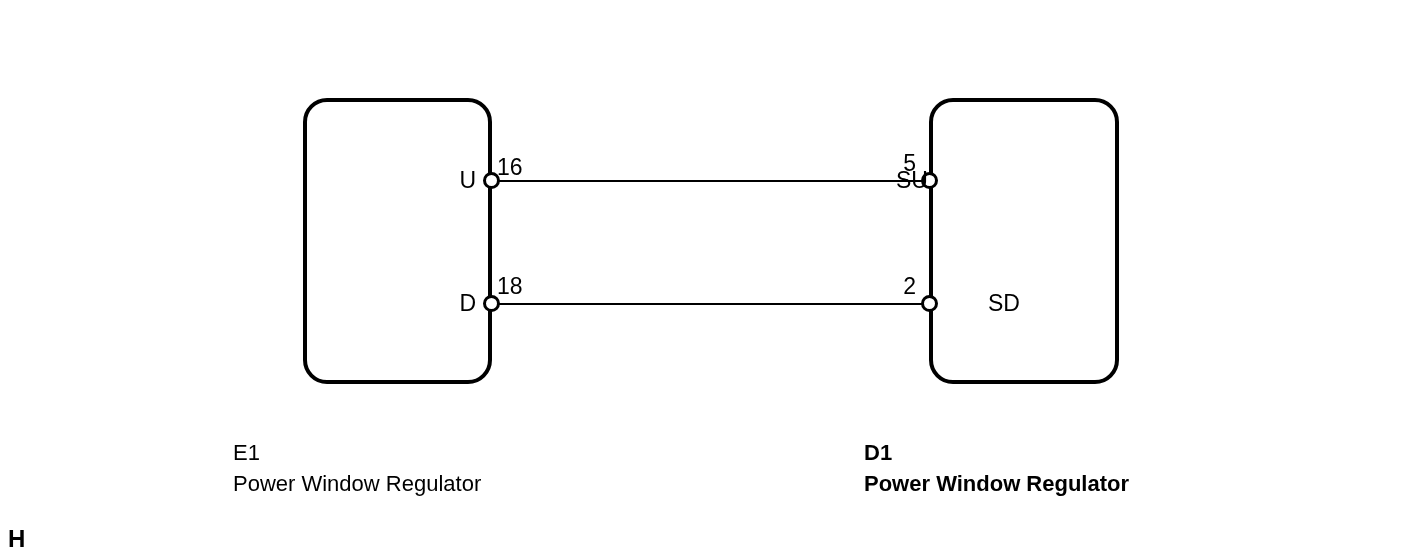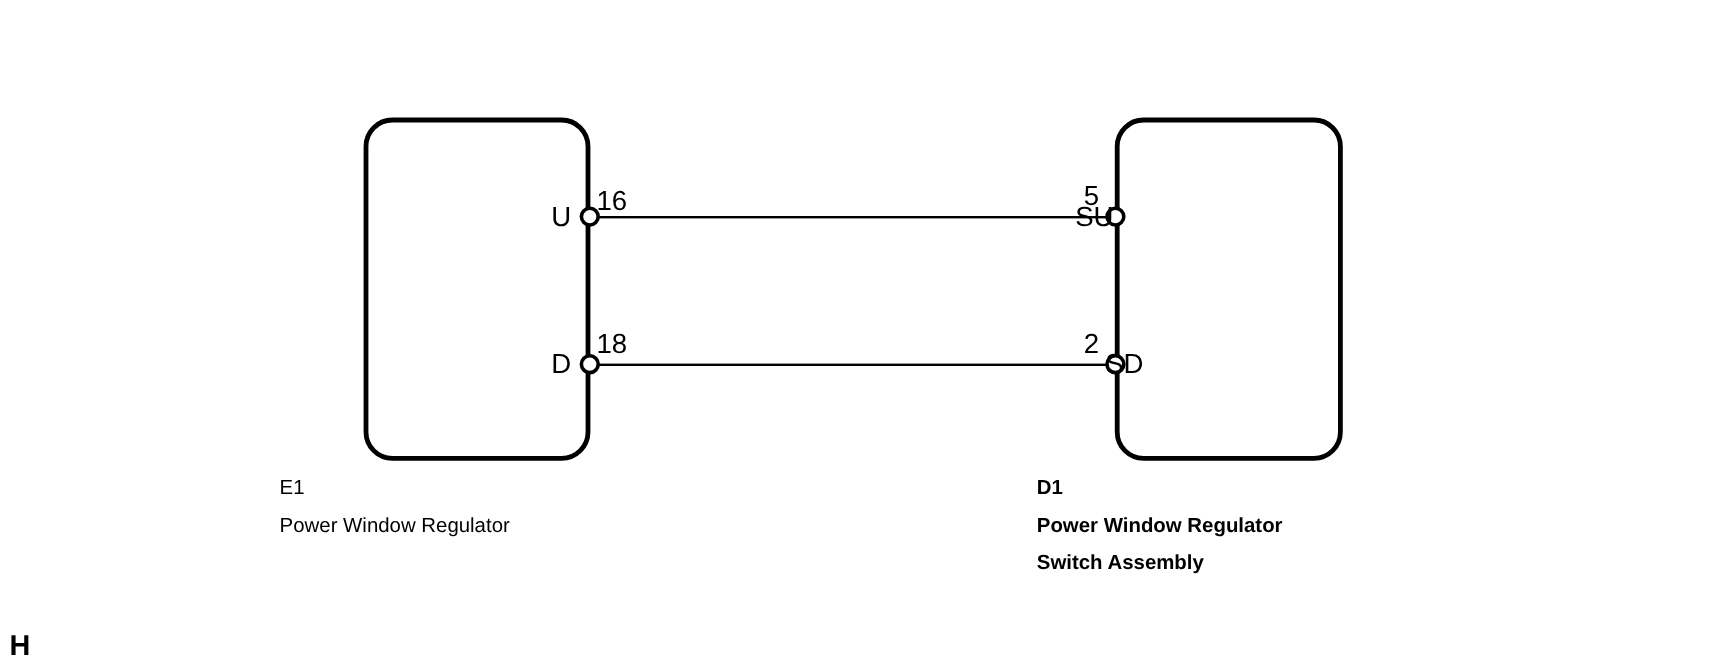--- a/index.html
+++ b/index.html
@@ -65,29 +65,30 @@
   }
   .t-right { text-align: right; }
 
   .lbl-u  { left: 428px; top: 168px; width: 48px; }
   .lbl-d  { left: 428px; top: 291px; width: 48px; }
   .pin-16 { left: 497px; top: 155px; }
   .pin-18 { left: 497px; top: 274px; }
   .pin-5  { left: 868px; top: 151px; width: 48px; }
   .pin-2  { left: 868px; top: 274px; width: 48px; }
   .lbl-su { left: 896px; top: 168px; }
-  .lbl-sd { left: 921px; top: 291px; }
+  .lbl-sd { left: 988px; top: 291px; }
 
   
   .comp-caption {
     position: absolute;
-    font-size: 17px;
+    font-size: 22px;
     line-height: 31px;
     white-space: nowrap;
     z-index: 2;
+    margin-top: 46px;
   }
   .caption-left  { left: 233px; top: 391px; }
   .caption-right { left: 864px; top: 391px; font-weight: bold; }
 
   
   .page-marker {
     position: absolute;
     left: 8px;
     top: 527px;
     font-size: 24px;
@@ -122,18 +123,17 @@
   <div class="diag-text lbl-sd">SD</div>
 
   <div class="comp-caption caption-left">
     <div>E1</div>
     <div>Power Window Regulator</div>
   </div>
 
   <div class="comp-caption caption-right">
     <div>D1</div>
     <div>Power Window Regulator</div>
-    <div>Switch Assembly</div>
   </div>
 
   <div class="page-marker">H</div>
 
 </div>
 
 </body></html>

